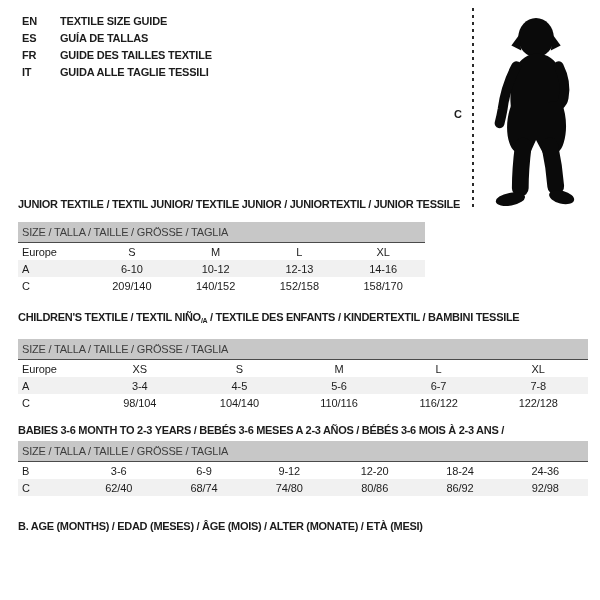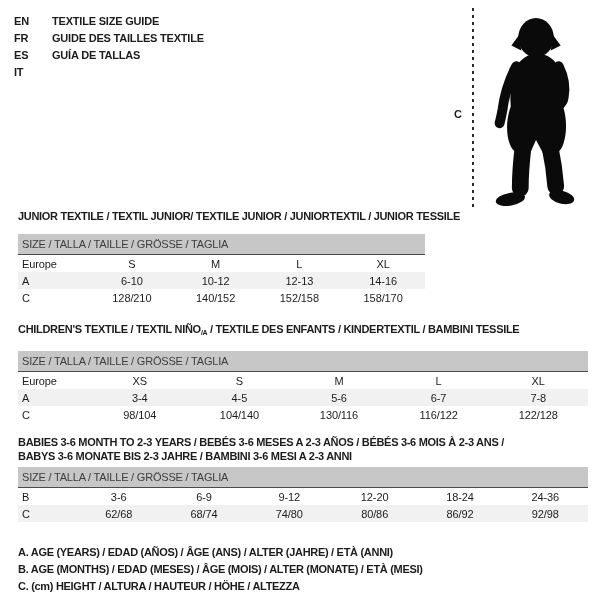--- a/index.html
+++ b/index.html
@@ -2,34 +2,34 @@
 <html><head>
 <meta charset="utf-8">
 <style>
   html,body { margin:0; padding:0; background:#ffffff; }
   .page {
     position:relative; width:600px; height:600px; background:#ffffff;
     font-family:"Liberation Sans", sans-serif; color:#1c1c1c; overflow:hidden;
   }
 
   
-  .lang-block { position:absolute; left:14px; top:12px; }
+  .lang-block { position:absolute; left:22px; top:12px; }
   .lang-row { display:flex; height:17px; align-items:center;
               font-size:11px; font-weight:bold; letter-spacing:-0.2px; }
   .lang-code { width:38px; }
 
   
   .figure-area { position:absolute; left:450px; top:5px; width:150px; height:212px; }
   .dash-line { position:absolute; left:22px; top:3px; width:2px; height:200px;
     background:repeating-linear-gradient(to bottom,#2a2a2a 0 3px, transparent 3px 7px); }
   .height-label { position:absolute; left:4px; top:103px; font-size:11px; font-weight:bold; }
   .baby-svg { position:absolute; left:32px; top:5px; }
 
   
-  .content { position:absolute; left:18px; top:209px; width:570px; }
+  .content { position:absolute; left:18px; top:197px; width:570px; }
   .tbl-title { font-size:11px; font-weight:bold; letter-spacing:-0.3px;
                line-height:15px; white-space:nowrap; }
   .t-title-1 { margin-bottom:10px; }
   .t-title-2 { margin-bottom:11px; }
   .t-title-3 { margin-bottom:4px; line-height:14px; }
   .sub { font-size:7px; vertical-align:-2px; }
 
   table { border-collapse:collapse; table-layout:fixed; font-size:11px; letter-spacing:-0.1px; }
   .tbl-junior   { width:407px; margin-bottom:16px; }
   .tbl-children { width:570px; margin-bottom:12px; }
@@ -49,29 +49,30 @@
 <body>
 
 <div class="page">
 
   <div class="lang-block">
     <div class="lang-row">
       <span class="lang-code">EN</span>
       <span>TEXTILE SIZE GUIDE</span>
     </div>
     <div class="lang-row">
+      <span class="lang-code">ES</span>
+      <span>GUÍA DE TALLAS</span>
+    </div>
+    <div class="lang-row">
       <span class="lang-code">FR</span>
       <span>GUIDE DES TAILLES TEXTILE</span>
     </div>
     <div class="lang-row">
-      <span class="lang-code">ES</span>
-      <span>GUÍA DE TALLAS</span>
-    </div>
-    <div class="lang-row">
       <span class="lang-code">IT</span>
+      <span>GUIDA ALLE TAGLIE TESSILI</span>
     </div>
   </div>
 
   <div class="figure-area">
     <div class="dash-line"></div>
     <div class="height-label">C</div>
     <svg class="baby-svg" viewBox="0 0 110 205" width="112" height="202" xmlns="http://www.w3.org/2000/svg">
       <g fill="#0a0a0a" stroke="none">
         <ellipse cx="53" cy="28" rx="18" ry="20"></ellipse>
         <path d="M36 25 L 28 36 L 38 41 Z"></path>
@@ -114,21 +115,21 @@
         </tr>
         <tr>
           <td class="lbl">A</td>
           <td>6-10</td>
           <td>10-12</td>
           <td>12-13</td>
           <td>14-16</td>
         </tr>
         <tr>
           <td class="lbl">C</td>
-          <td>128/210</td>
+          <td>209/140</td>
           <td>140/152</td>
           <td>152/158</td>
           <td>158/170</td>
         </tr>
       </tbody>
     </table>
 
     <div class="tbl-title t-title-2">
       <span>CHILDREN'S TEXTILE / TEXTIL NIÑO</span><span class="sub">/A</span><span> / TEXTILE DES ENFANTS / KINDERTEXTIL / BAMBINI TESSILE</span>
     </div>
@@ -160,30 +161,29 @@
           <td>3-4</td>
           <td>4-5</td>
           <td>5-6</td>
           <td>6-7</td>
           <td>7-8</td>
         </tr>
         <tr>
           <td class="lbl">C</td>
           <td>98/104</td>
           <td>104/140</td>
-          <td>130/116</td>
+          <td>110/116</td>
           <td>116/122</td>
           <td>122/128</td>
         </tr>
       </tbody>
     </table>
 
     <div class="tbl-title t-title-3">
       <div>BABIES 3-6 MONTH TO 2-3 YEARS / BEBÉS 3-6 MESES A 2-3 AÑOS / BÉBÉS 3-6 MOIS À 2-3 ANS /</div>
-      <div>BABYS 3-6 MONATE BIS 2-3 JAHRE / BAMBINI 3-6 MESI A 2-3 ANNI</div>
     </div>
     <table class="tbl-babies">
       <colgroup>
           <col style="width:58px">
           <col>
           <col>
           <col>
           <col>
           <col>
           <col>
@@ -198,30 +198,28 @@
           <td class="lbl">B</td>
           <td>3-6</td>
           <td>6-9</td>
           <td>9-12</td>
           <td>12-20</td>
           <td>18-24</td>
           <td>24-36</td>
         </tr>
         <tr>
           <td class="lbl">C</td>
-          <td>62/68</td>
+          <td>62/40</td>
           <td>68/74</td>
           <td>74/80</td>
           <td>80/86</td>
           <td>86/92</td>
           <td>92/98</td>
         </tr>
       </tbody>
     </table>
 
     <div class="notes">
-      <div class="note">A. AGE (YEARS) / EDAD (AÑOS) / ÂGE (ANS) / ALTER (JAHRE) / ETÀ (ANNI)</div>
       <div class="note">B. AGE (MONTHS) / EDAD (MESES) / ÂGE (MOIS) / ALTER (MONATE) / ETÀ (MESI)</div>
-      <div class="note">C. (cm) HEIGHT / ALTURA / HAUTEUR / HÖHE / ALTEZZA</div>
     </div>
 
   </div>
 </div>
 
 </body></html>

